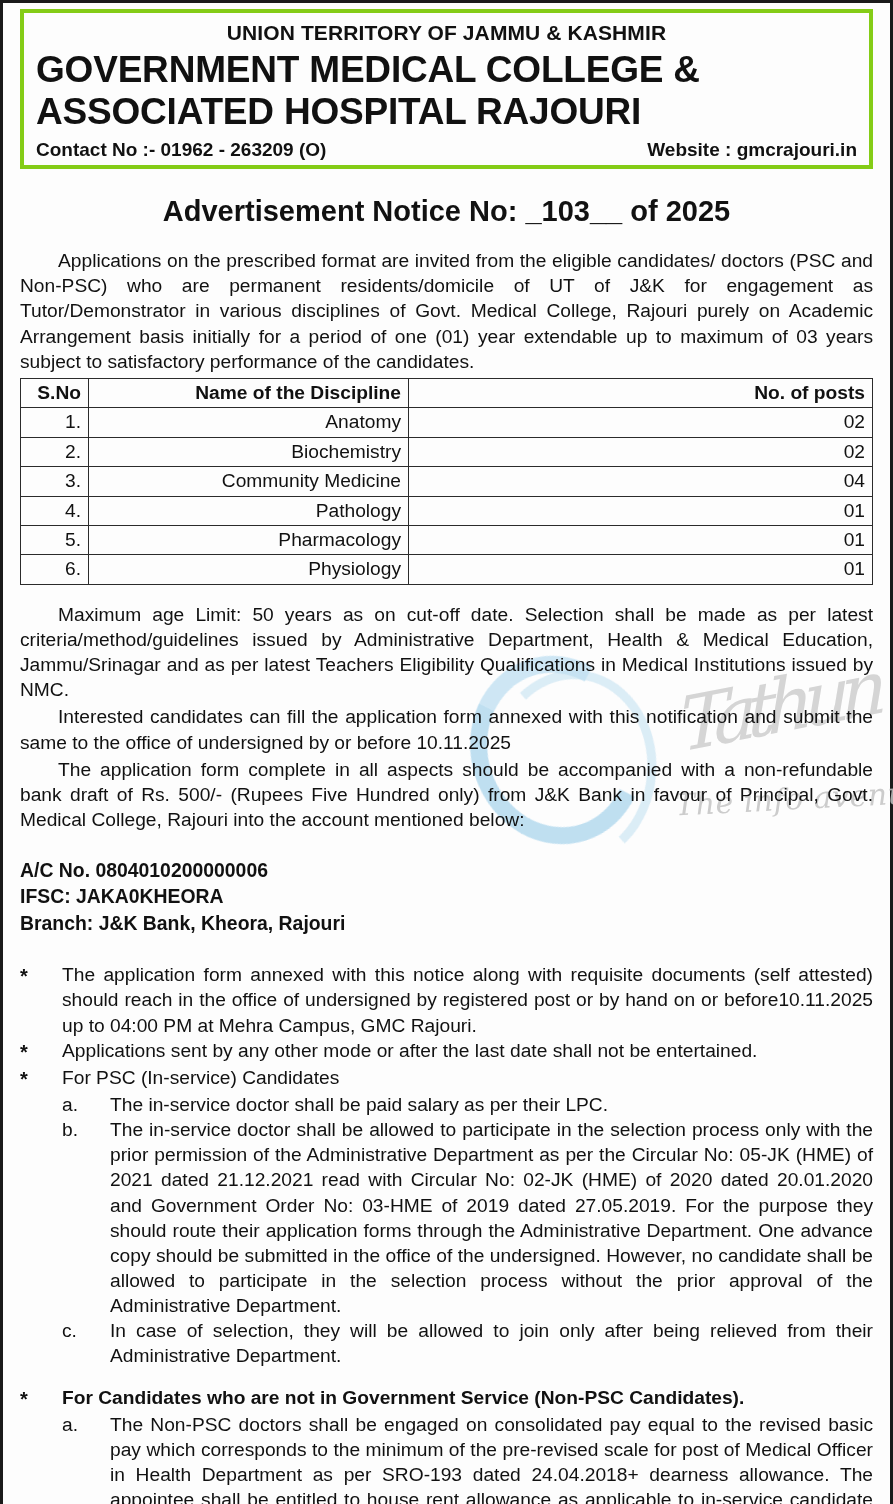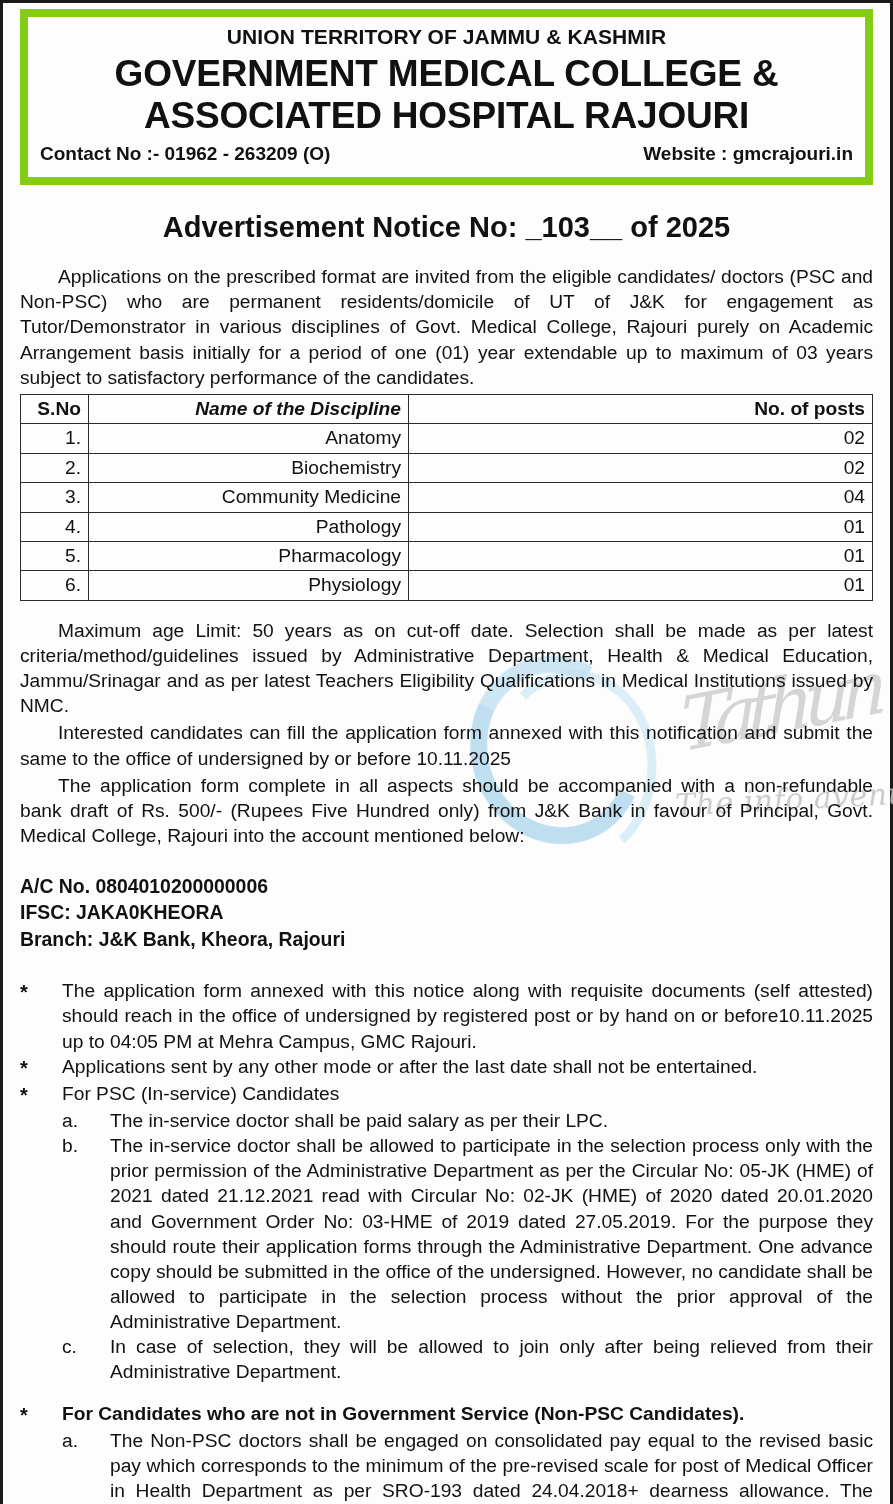--- a/index.html
+++ b/index.html
@@ -90,35 +90,35 @@
     font-size: 30px;
     color: #c4c4c4;
     opacity: .85;
     white-space: nowrap;
     transform: rotate(-3deg);
     letter-spacing: .5px;
   }
 
   
   .header-box {
-    border: 8px solid #84cc16;
-    padding: 6px 12px 12px 12px;
+    border: 4px solid #84cc16;
+    padding: 6px 12px 4px 12px;
     position: relative;
     z-index: 10;
   }
   .ut-line {
     text-align: center;
     font-weight: bold;
     font-size: 21px;
     letter-spacing: .1px;
     line-height: 1.25;
     margin: 1px 0 3px 0;
   }
   .college-name {
-    text-align: center;
+    text-align: left;
     font-weight: bold;
     font-size: 37px;
     line-height: 1.12;
     letter-spacing: -.2px;
     margin: 0;
   }
   .contact-row {
     display: flex;
     justify-content: space-between;
     align-items: baseline;
@@ -166,21 +166,21 @@
   }
   table.posts th, table.posts td {
     border: 1px solid #2b2b2b;
     padding: 2px 7px 3px 7px;
     text-align: right;
     vertical-align: middle;
     line-height: 1.22;
   }
   table.posts th { font-weight: bold; }
   .col-sno { width: 68px; }
-  .col-disc { width: 320px; font-style: italic; }
+  .col-disc { width: 320px; }
 
   
   .acct {
     font-weight: bold;
     font-size: 19.4px;
     line-height: 1.36;
     margin-top: 25px;
     position: relative;
     z-index: 10;
   }
@@ -313,21 +313,21 @@
       <div class="acct">
         <div>A/C No. 0804010200000006</div>
         <div>IFSC: JAKA0KHEORA</div>
         <div>Branch: J&amp;K Bank, Kheora, Rajouri</div>
       </div>
 
       <div class="star-list">
 
         <div class="star-item">
           <div class="star-mark">*</div>
-          <div class="star-body">The application form annexed with this notice along with requisite documents (self attested) should reach in the office of undersigned by registered post or by hand on or before10.11.2025 up to 04:05 PM at Mehra Campus, GMC Rajouri.</div>
+          <div class="star-body">The application form annexed with this notice along with requisite documents (self attested) should reach in the office of undersigned by registered post or by hand on or before10.11.2025 up to 04:00 PM at Mehra Campus, GMC Rajouri.</div>
         </div>
 
         <div class="star-item">
           <div class="star-mark">*</div>
           <div class="star-body">Applications sent by any other mode or after the last date shall not be entertained.</div>
         </div>
 
         <div class="star-item">
           <div class="star-mark">*</div>
           <div class="star-body">For PSC (In-service) Candidates</div>

